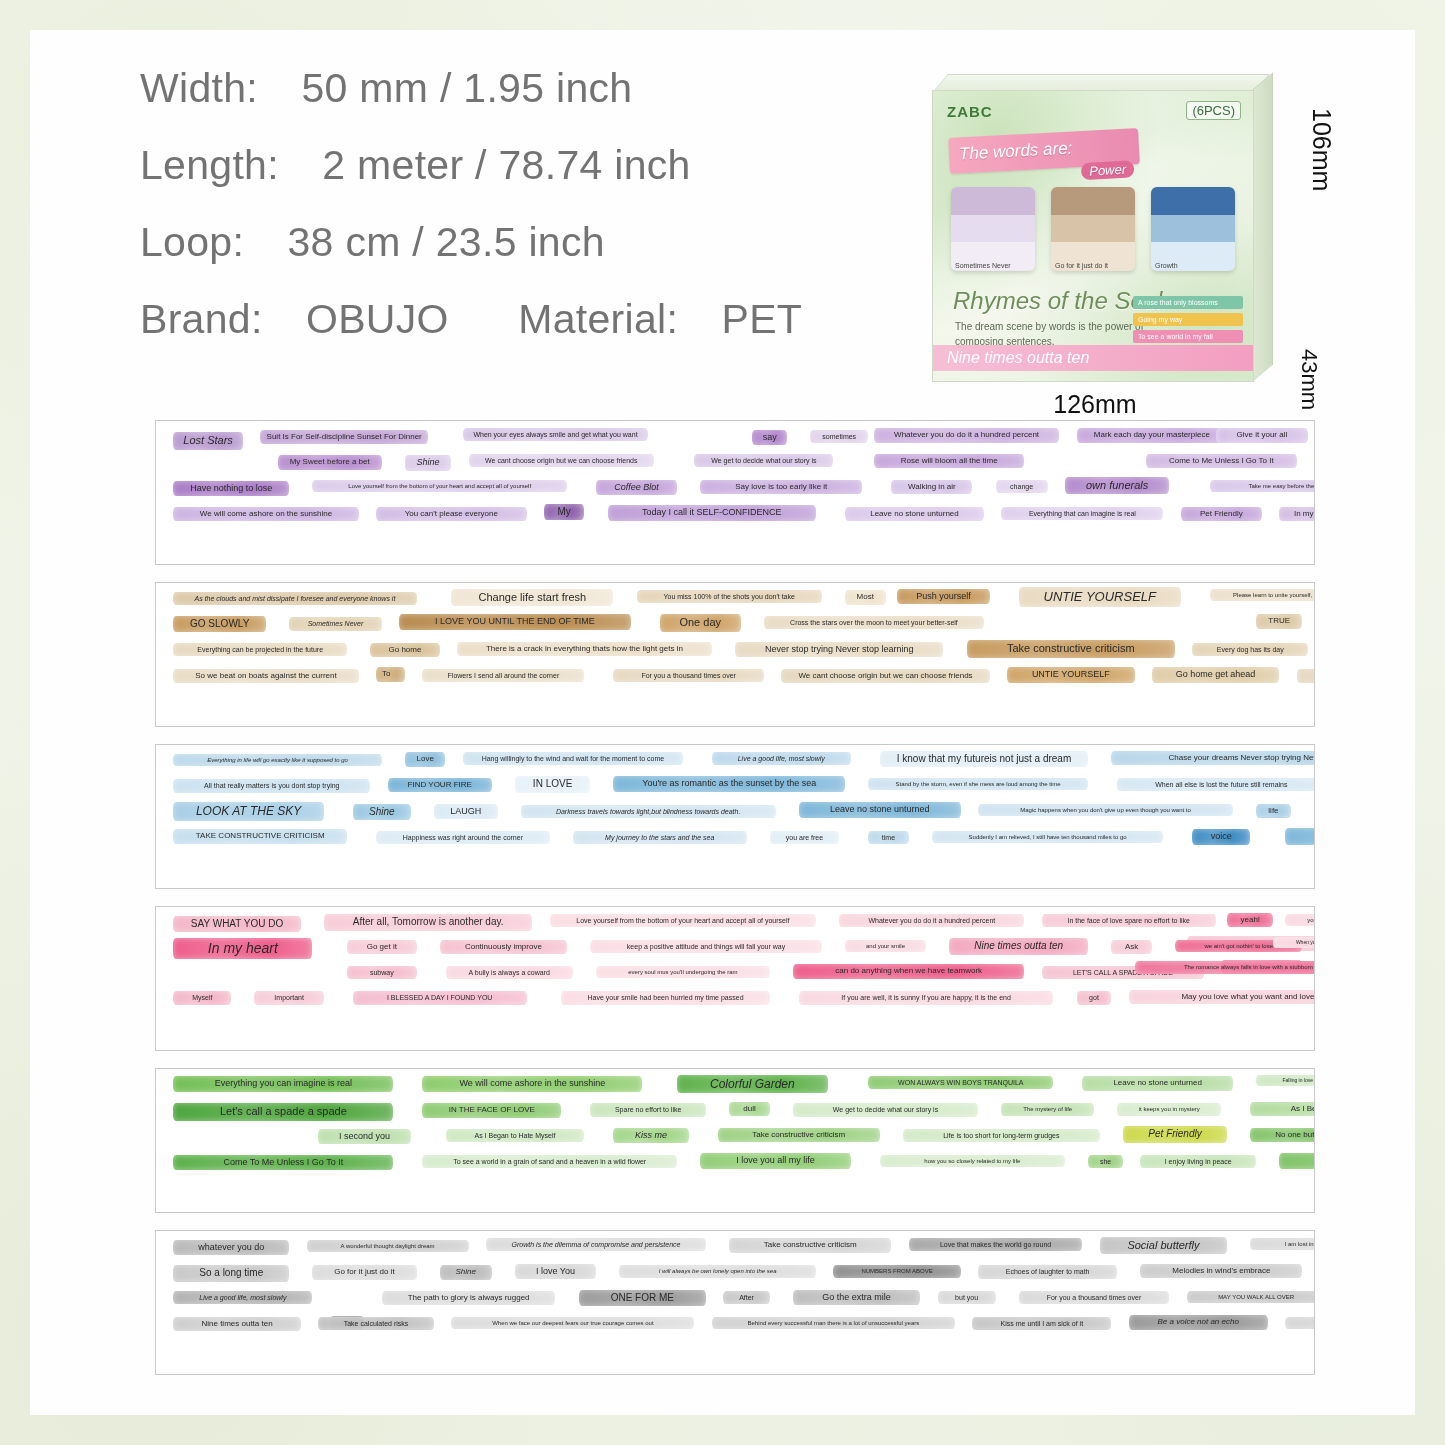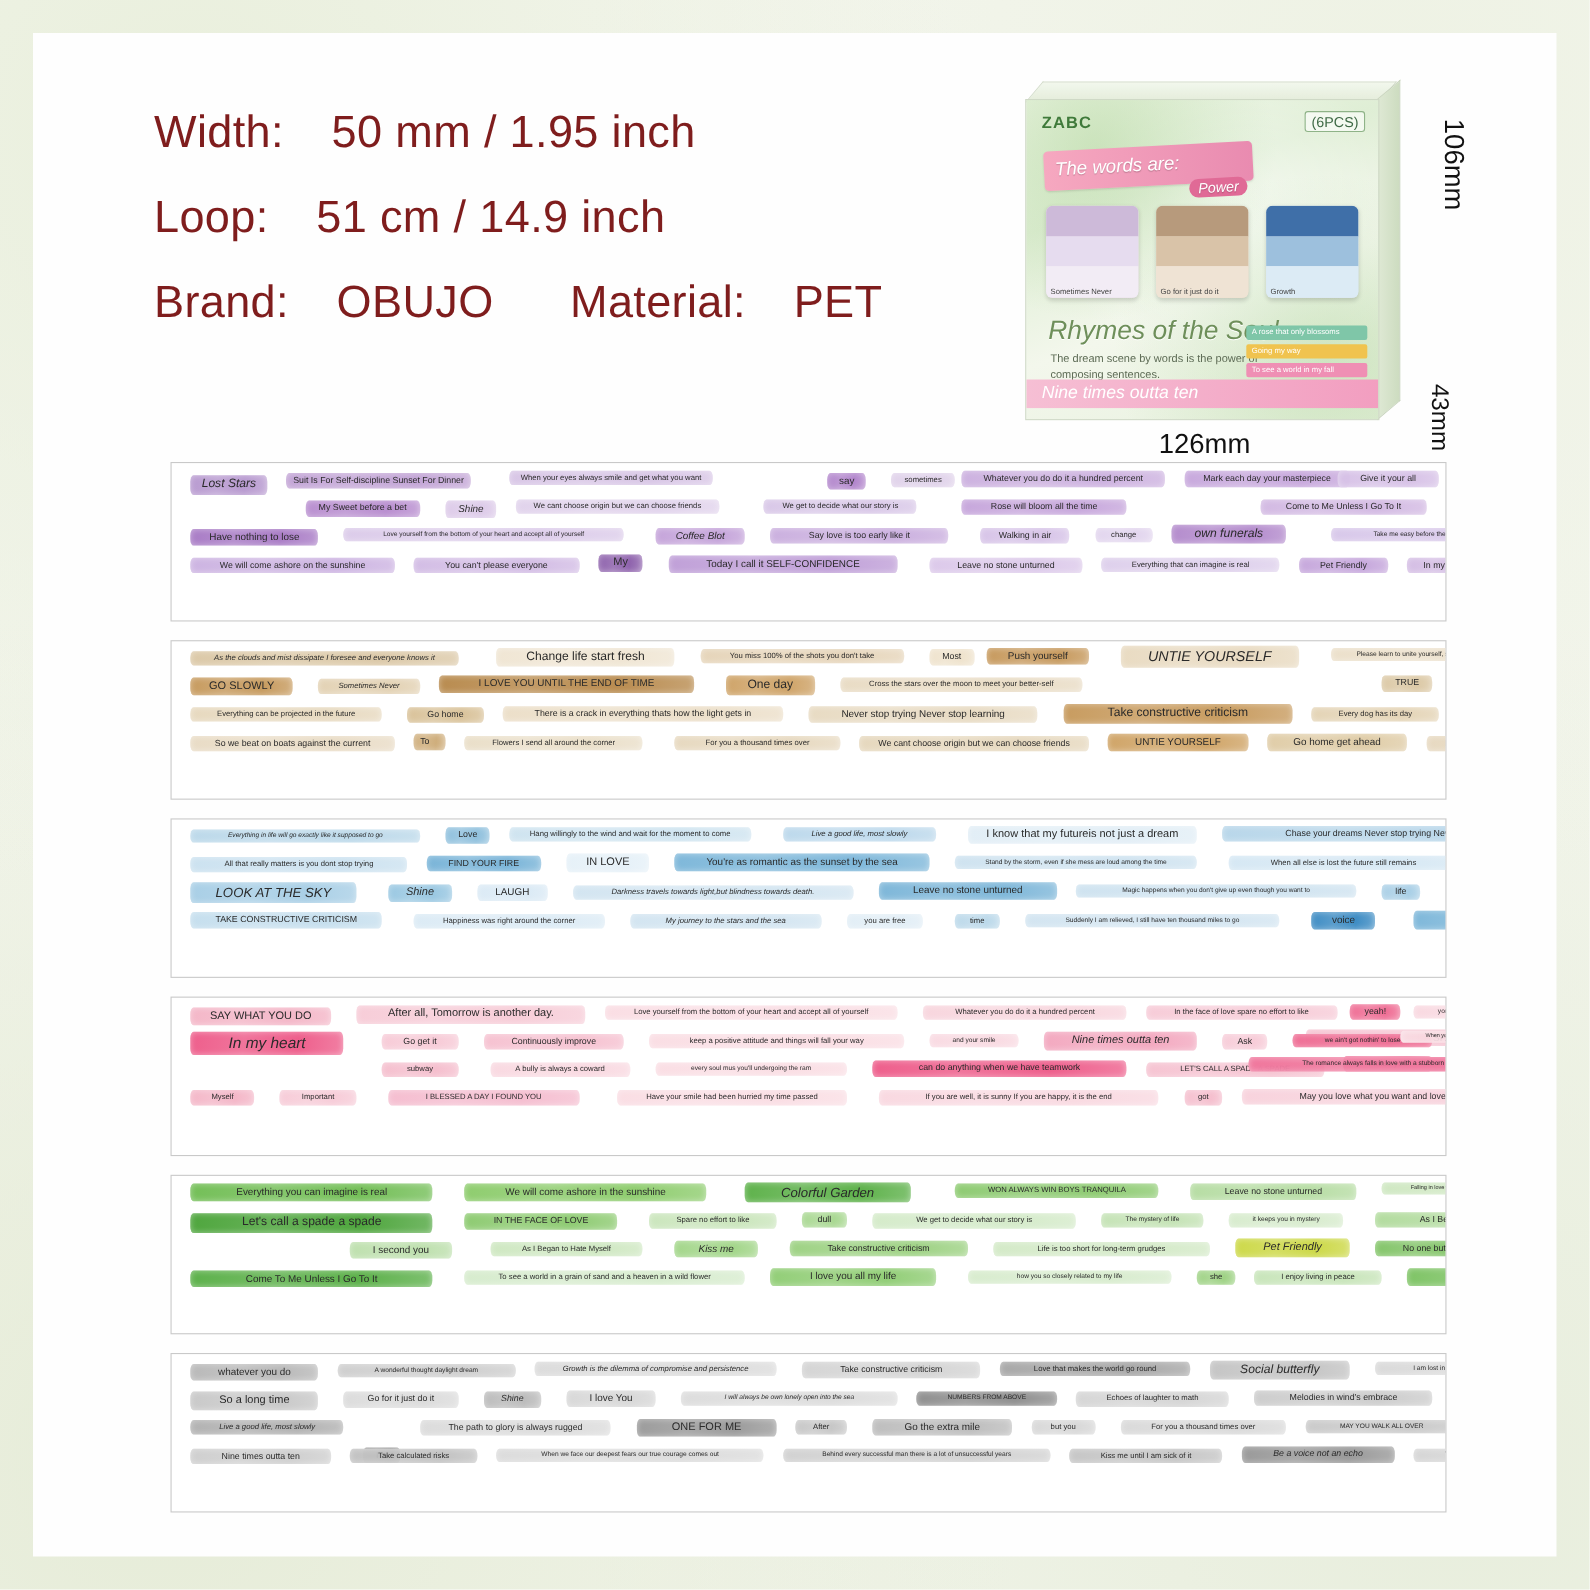--- a/index.html
+++ b/index.html
@@ -20,22 +20,21 @@
       radial-gradient(circle at 92% 94%, #e8eedd 0%, rgba(232,238,221,0) 42%),
       linear-gradient(#f4f6ee,#f1f4e9);
   }
   .inner{
     position:absolute;left:30px;top:30px;right:30px;bottom:30px;
     background:#fefefe;
   }
   
   .spec{
     position:absolute;left:110px;top:38px;width:760px;
-    color:#7f1d1d;
-    margin-top:32px;
+    color:#737373;
   }
   .spec .line{
     font-size:41px;
     line-height:1.0;
     margin-bottom:36px;
     white-space:nowrap;
     letter-spacing:.3px;
   }
   .spec .lbl{font-weight:400;}
   .spec .gap{display:inline-block;width:20px;}
@@ -160,23 +159,28 @@
 <div class="page">
   <div class="inner">
 
     <div class="spec">
       <div class="line">
         <span class="lbl">Width:</span>
         <span class="gap"></span>
         <span>50 mm / 1.95 inch</span>
       </div>
       <div class="line">
+        <span class="lbl">Length:</span>
+        <span class="gap"></span>
+        <span>2 meter / 78.74 inch</span>
+      </div>
+      <div class="line">
         <span class="lbl">Loop:</span>
         <span class="gap"></span>
-        <span>51 cm / 14.9 inch</span>
+        <span>38 cm / 23.5 inch</span>
       </div>
       <div class="line">
         <span class="lbl">Brand:</span>
         <span class="gap"></span>
         <span>OBUJO</span>
         <span class="gap2"></span>
         <span class="lbl">Material:</span>
         <span class="gap"></span>
         <span>PET</span>
       </div>

